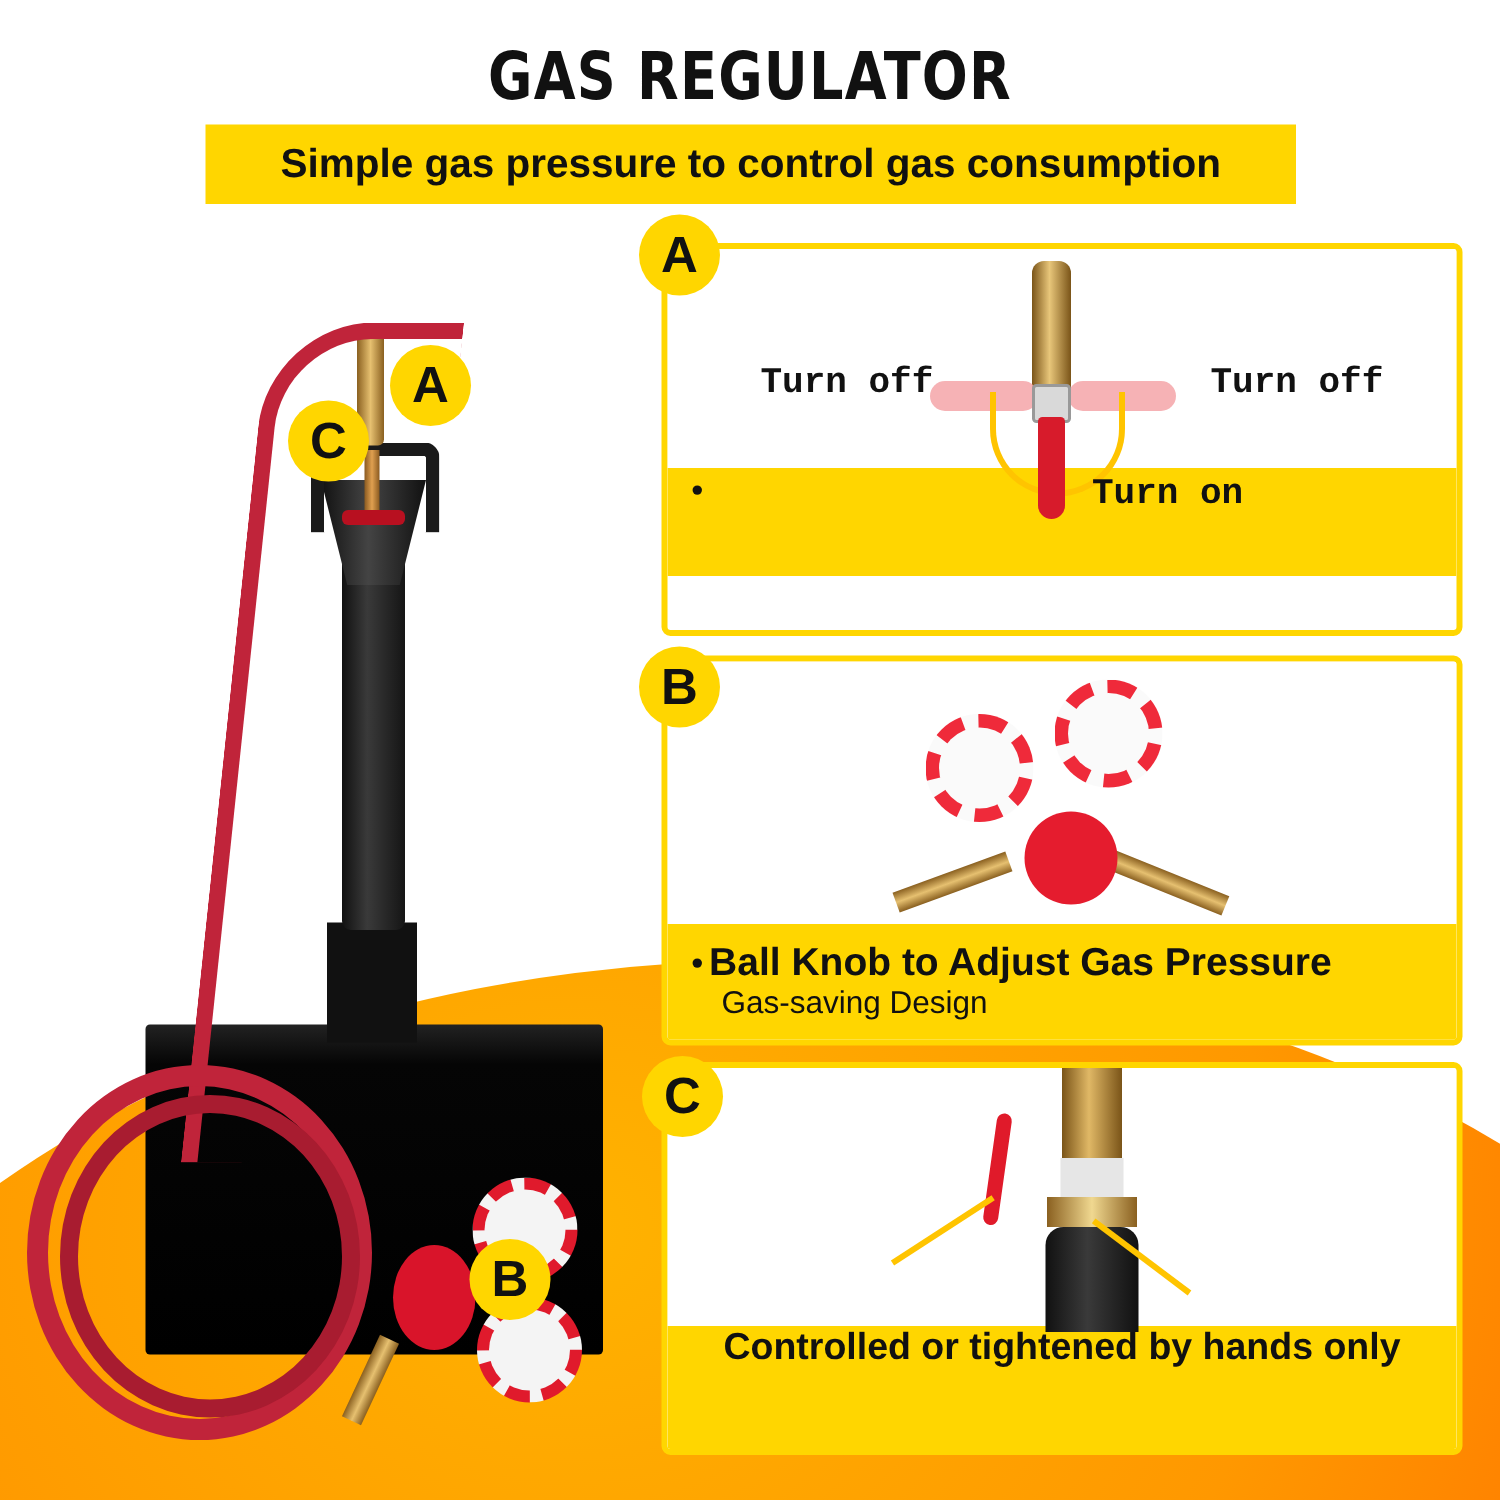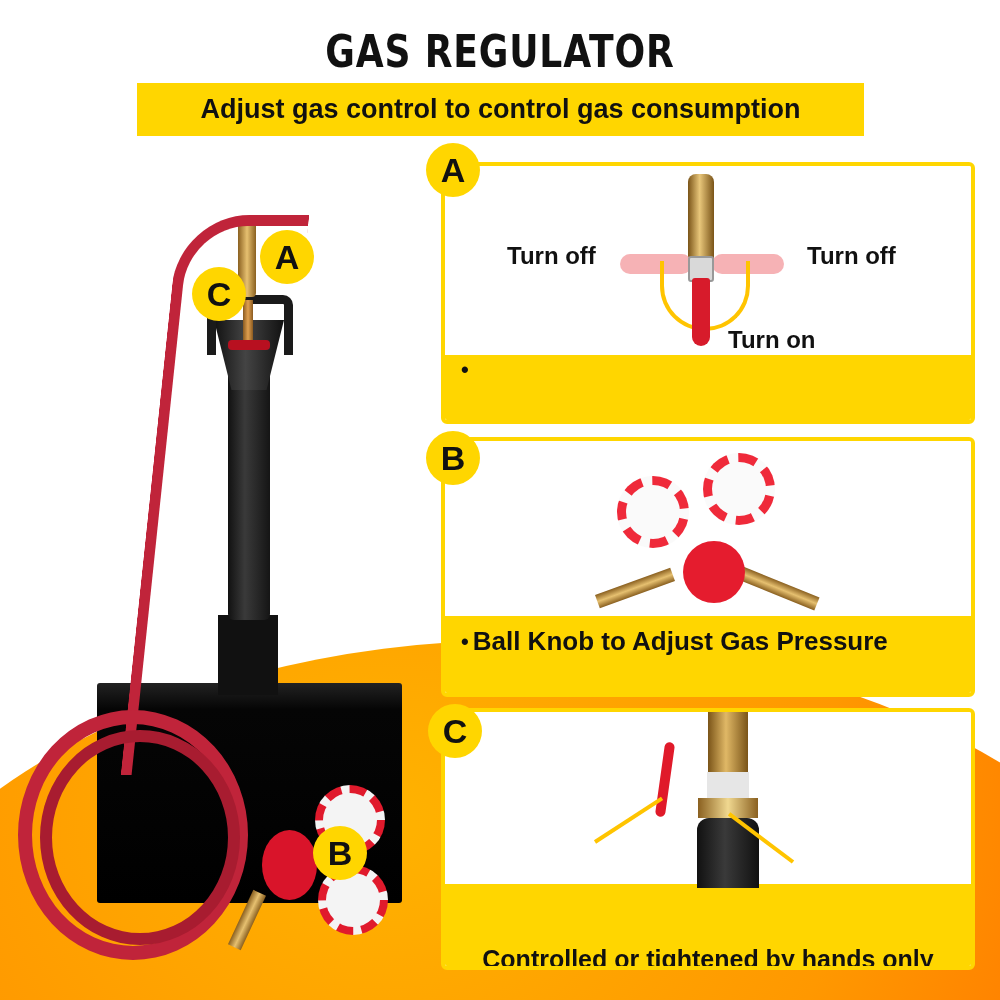--- a/index.html
+++ b/index.html
@@ -72,28 +72,28 @@
     position: absolute; left: 441px; width: 534px;
     border: 4px solid #ffd600; border-radius: 6px; background: #fff; z-index: 3; overflow: hidden;
   }
   .panel .photo { position: relative; background: #fff; }
   .panel .caption { background: #ffd600; padding: 0 16px; }
   .cap-title { font-weight: bold; font-size: 26px; color: #111; display: flex; align-items: center; }
   .cap-title .dot { font-size: 22px; margin-right: 4px; }
   .cap-sub { font-size: 21px; color: #111; padding-left: 20px; }
 
   .panel-a { top: 162px; height: 262px; }
-  .panel-a .photo { height: 189px; }
+  .panel-a .photo { height: 146px; font-family: Liberation Mono, monospace; }
   .panel-a .caption { height: 72px; padding-top: 2px; }
   .panel-b { top: 437px; height: 260px; }
   .panel-b .photo { height: 175px; }
   .panel-b .caption { height: 80px; padding-top: 10px; }
   .panel-c { top: 708px; height: 262px; }
   .panel-c .photo { height: 172px; }
-  .panel-c .caption { height: 90px; display: flex; align-items: flex-end; justify-content: center; padding: 0; }
+  .panel-c .caption { height: 90px; display: flex; align-items: flex-start; justify-content: center; padding: 0; }
   .panel-c .cap-title { font-size: 25px; }
 
   .lbl { position: absolute; font-weight: bold; font-size: 24px; color: #111; }
 
   
   .valve-brass { position: absolute; left: 243px; top: 8px; width: 26px; height: 90px; background: linear-gradient(90deg,#7a5418,#e8c67a 45%,#7a5418); border-radius: 8px 8px 3px 3px; }
   .valve-handle-ghost { position: absolute; top: 88px; width: 72px; height: 20px; background: #f4a5a8; border-radius: 10px; opacity: .85; }
   .valve-handle { position: absolute; left: 247px; top: 112px; width: 18px; height: 68px; background: #d71b2b; border-radius: 3px 3px 9px 9px; }
   .valve-nut { position: absolute; left: 243px; top: 90px; width: 26px; height: 26px; background: #d9d9d9; border: 2px solid #999; border-radius: 3px; }
   .arc { position: absolute; left: 215px; top: 95px; width: 90px; height: 70px; border: 4px solid #ffc400; border-top: none; border-radius: 0 0 50px 50px; }
@@ -111,21 +111,21 @@
   .c-handle { position: absolute; left: 215px; top: 30px; width: 10px; height: 75px; background: #e01a2a; border-radius: 5px; transform: rotate(8deg); }
   .c-arrow { position: absolute; height: 4px; background: #ffc400; transform-origin: left center; }
 </style>
 </head>
 <body>
 
 <div class="bg-blob"></div>
 
 <h1 class="title">GAS REGULATOR</h1>
 <div class="subtitle-bar">
-  <span>Adjust gas control to control gas consumption</span>
+  <span>Simple gas pressure to control gas consumption</span>
 </div>
 
 <div>
   <div class="box"></div>
   <div class="collar"></div>
   <div class="burner-pipe"></div>
   <div class="burner-cone"></div>
   <div class="burner-yoke"></div>
   <div class="burner-rod"></div>
   <div class="burner-red"></div>
@@ -147,21 +147,21 @@
 <div class="panel panel-a">
   <div class="photo">
     <div class="valve-brass"></div>
     <div class="valve-handle-ghost" style="left:175px;"></div>
     <div class="valve-handle-ghost" style="left:267px;"></div>
     <div class="arc"></div>
     <div class="valve-nut"></div>
     <div class="valve-handle"></div>
     <span class="lbl" style="left:62px;top:76px;">Turn off</span>
     <span class="lbl" style="left:362px;top:76px;">Turn off</span>
-    <span class="lbl" style="left:283px;top:150px;margin-top:10px;">Turn on</span>
+    <span class="lbl" style="left:283px;top:150px;">Turn on</span>
   </div>
   <div class="caption">
     <div class="cap-title">
         <span class="dot">•</span>
       </div>
   </div>
 </div>
 
 <div class="badge" style="left:426px;top:431px;">B</div>
 <div class="panel panel-b">
@@ -170,20 +170,21 @@
     <div class="b-brass" style="left:290px;top:140px;width:85px;transform:rotate(22deg);"></div>
     <div class="b-gauge" style="left:172px;top:35px;"></div>
     <div class="b-gauge" style="left:258px;top:12px;"></div>
     <div class="b-knob"></div>
   </div>
   <div class="caption">
     <div class="cap-title">
         <span class="dot">•</span>
         <span>Ball Knob to Adjust Gas Pressure</span>
       </div>
+    <div class="cap-sub">Gas-saving Design</div>
   </div>
 </div>
 
 <div class="badge" style="left:428px;top:704px;">C</div>
 <div class="panel panel-c">
   <div class="photo">
     <div class="c-brass"></div>
     <div class="c-handle"></div>
     <div class="c-ptfe"></div>
     <div class="c-nut"></div>

